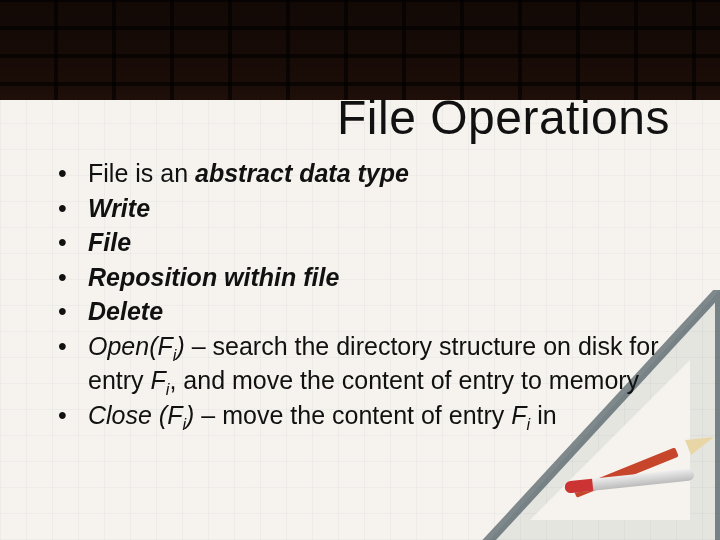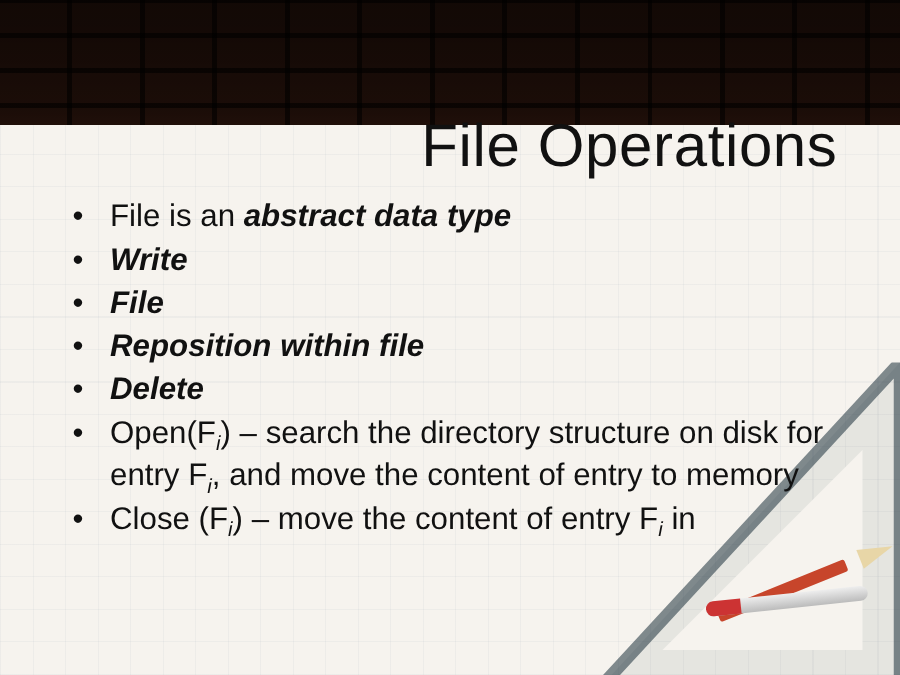--- a/index.html
+++ b/index.html
@@ -104,21 +104,21 @@
     margin:0;
   }
   ul.bullets > li::before{
     content:"•";
     position:absolute;
     left:4px; top:0;
     font-size:25px;
     color:#111;
   }
   .b { font-weight:700;font-style:italic; }
-  .i { }
+  .i { font-style:italic; }
   .sub { font-style:italic; font-size:0.65em; vertical-align:sub; line-height:0; }
 </style>
 </head>
 <body>
 
 <div class="bg">
   <div class="bricks"></div>
   <div class="paper"></div>
   <div class="triangle">
     <svg viewBox="0 0 260 260">

